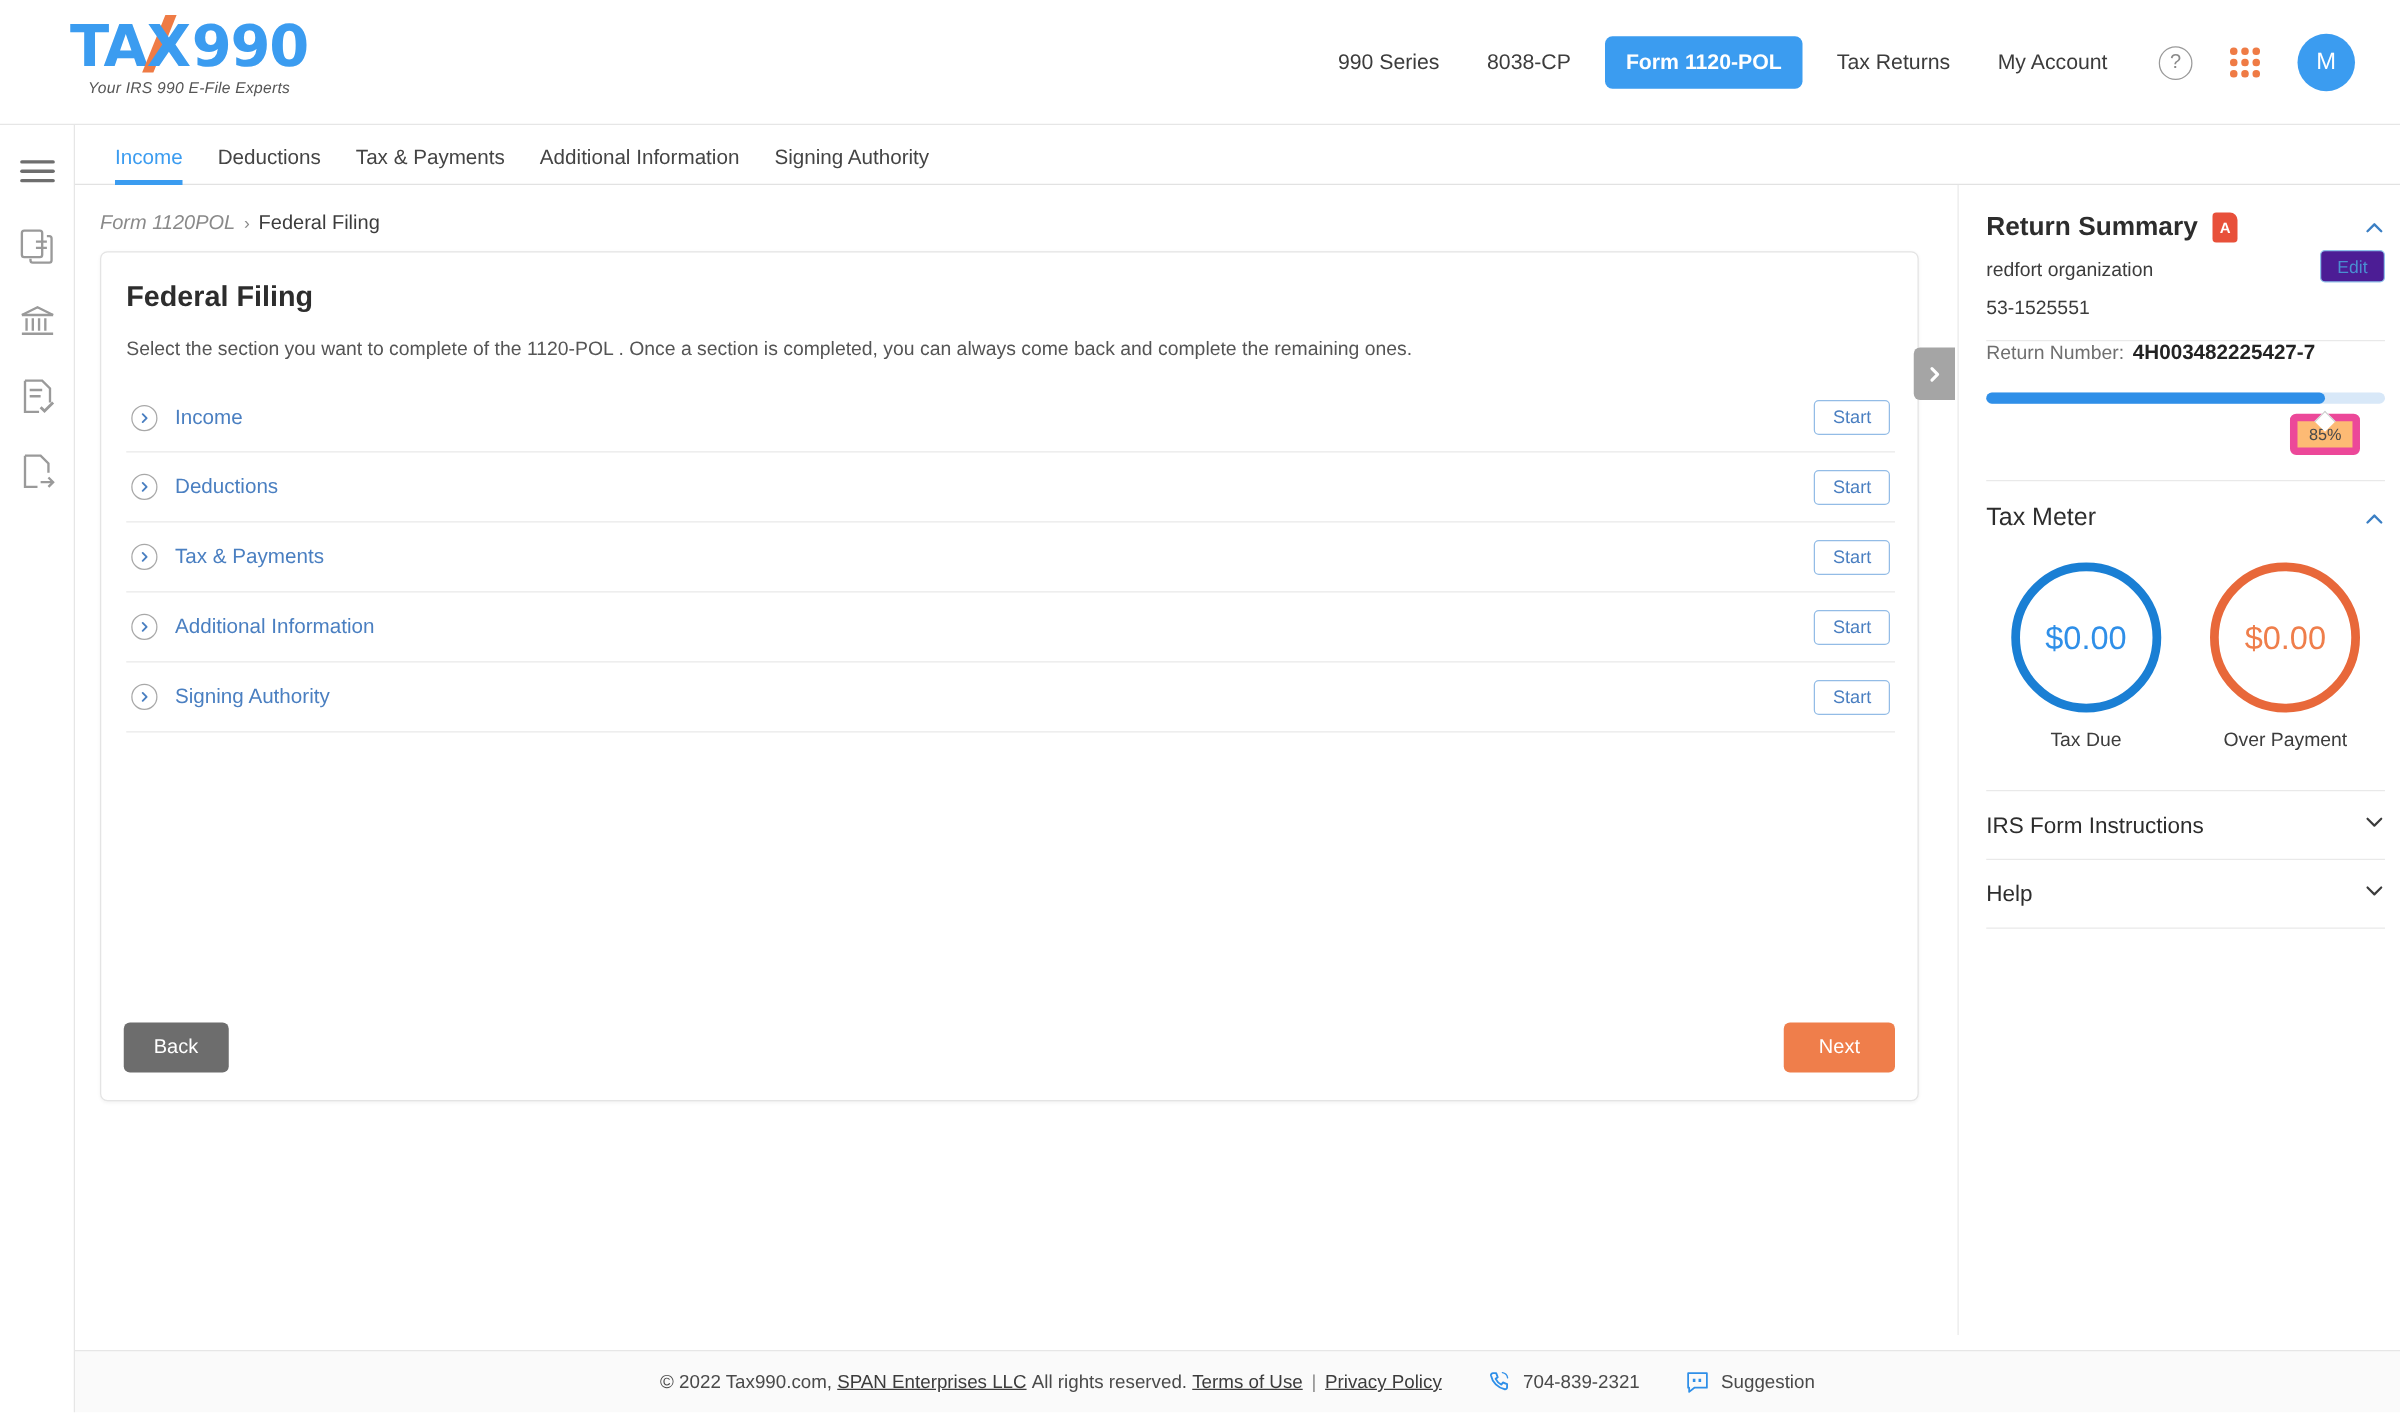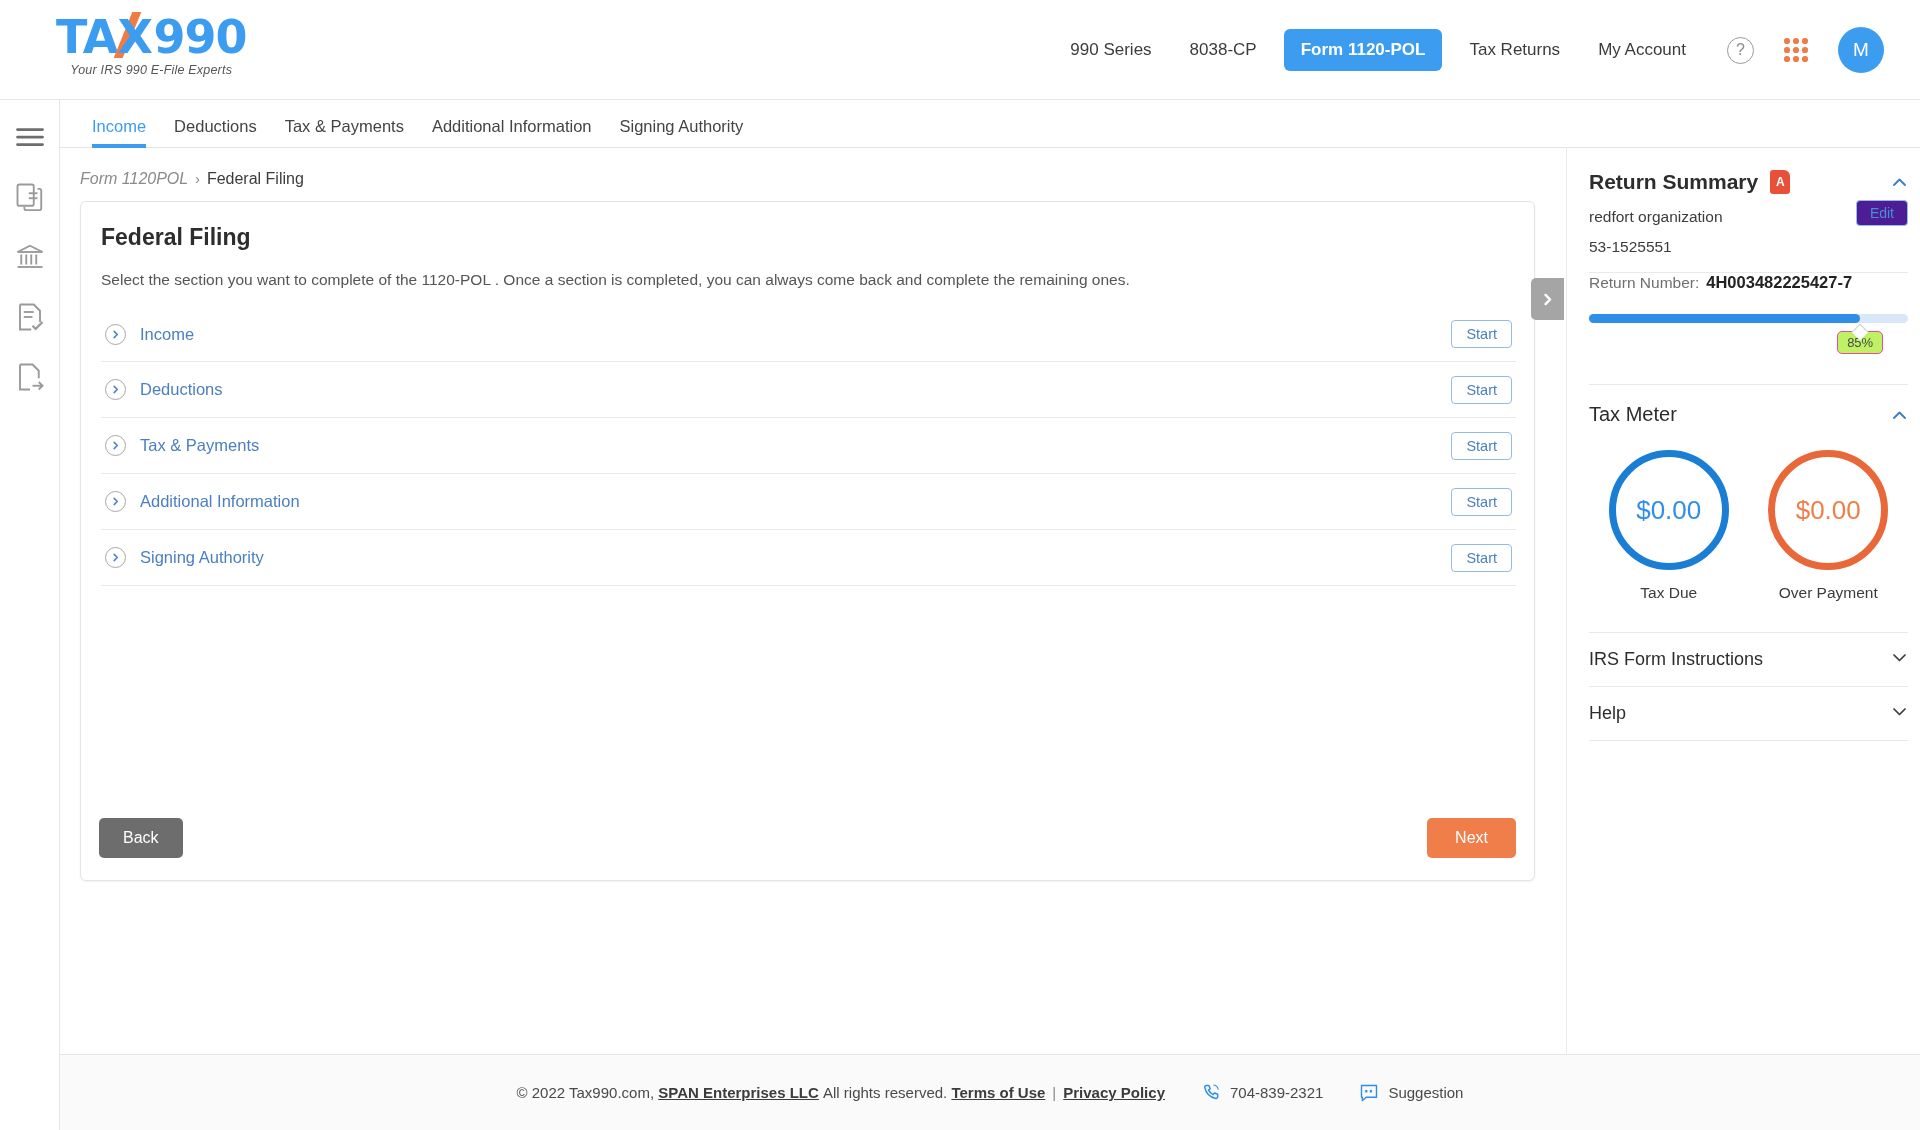--- a/index.html
+++ b/index.html
@@ -200,22 +200,22 @@
   .rs-retnum b { color: #232323; font-size: 16.5px; margin-left: 7px; }
 
   .progress-wrap { margin-top: 22px; position: relative; height: 54px; }
   .progress-track {
     height: 9px; background: #d8e8f8; border-radius: 5px; width: 100%;
   }
   .progress-fill {
     height: 9px; background: #2f8fe8; border-radius: 5px;
   }
   .progress-bubble {
-    position: absolute; top: 17px; background: #bef264;
-    border: 1px solid #ec4899; border-radius: 5px;
+    position: absolute; top: 17px; background: #fdba74;
+    border: 6px solid #ec4899; border-radius: 5px;
     font-size: 13px; color: #4a4a4a; padding: 3px 9px;
     transform: translateX(-50%);
   }
   .progress-bubble::before {
     content: ""; position: absolute; top: -6px; left: 50%;
     margin-left: -6px; width: 11px; height: 11px; background: #fff;
     border-left: 1px solid #cfcfcf; border-top: 1px solid #cfcfcf;
     transform: rotate(45deg);
   }
 
@@ -236,26 +236,26 @@
   .accordion { margin-top: 30px; }
   .acc-row {
     display: flex; align-items: center; justify-content: space-between;
     border-top: 1px solid #e9e9e9; padding: 16px 0; cursor: pointer;
   }
   .acc-row:last-child { border-bottom: 1px solid #e9e9e9; }
   .acc-label { font-size: 18px; color: #2d2d2d; }
 
   
   .footer {
-    position: absolute; left: 60px; bottom: 0; width: 1860px; height: 76px;
+    position: absolute; left: 60px; bottom: 0; width: 1860px; height: 50px;
     background: #fafafa; border-top: 1px solid #e6e6e6;
     display: flex; align-items: center; justify-content: center; gap: 0;
     font-size: 15px; color: #4a4a4a;
   }
-  .footer a { color: #3c3c3c; text-decoration: underline; cursor: pointer; font-weight: bold; }
+  .footer a { color: #3c3c3c; text-decoration: underline; cursor: pointer; }
   .footer .f-sep { margin: 0 7px; color: #8a8a8a; }
   .footer-phone { display: flex; align-items: center; margin-left: 36px; gap: 9px; cursor: pointer; }
   .footer-sugg { display: flex; align-items: center; margin-left: 36px; gap: 9px; cursor: pointer; }
   .footer svg { display: block; }
 </style>
 </head>
 <body>
 
 <div class="app">
 

